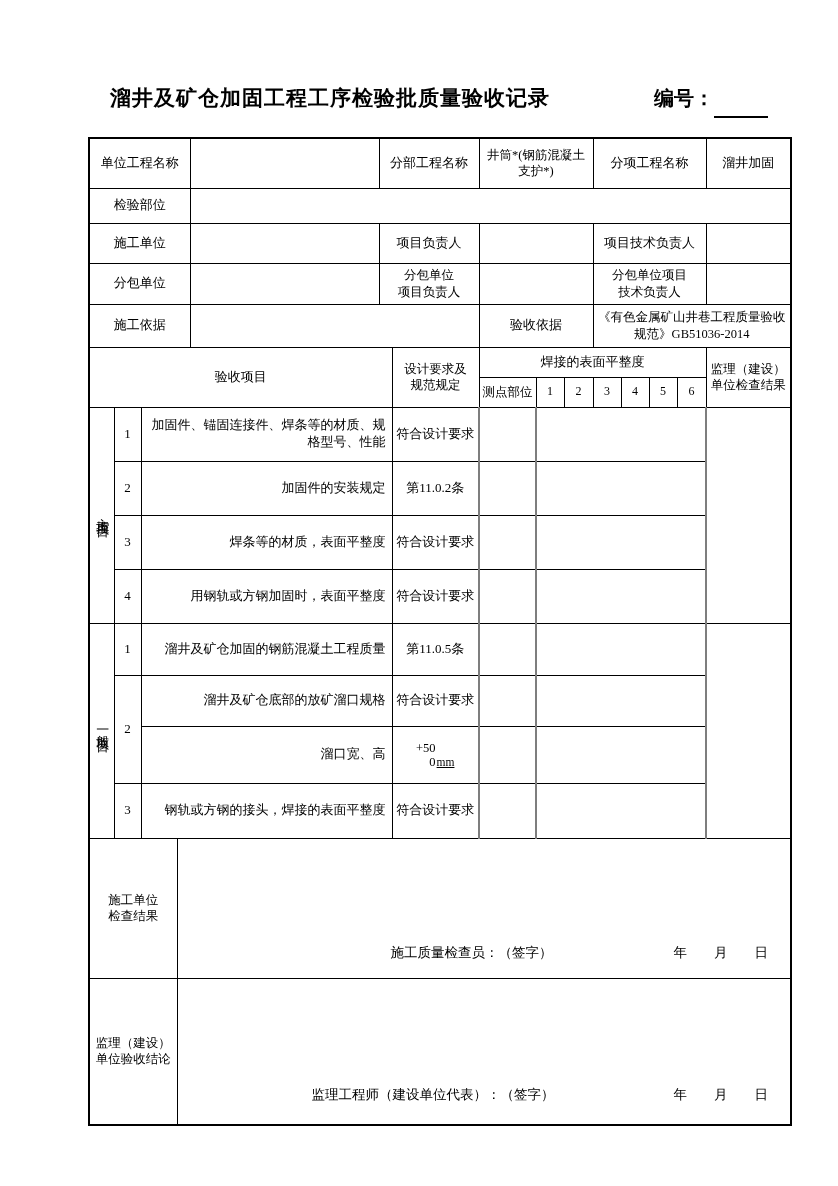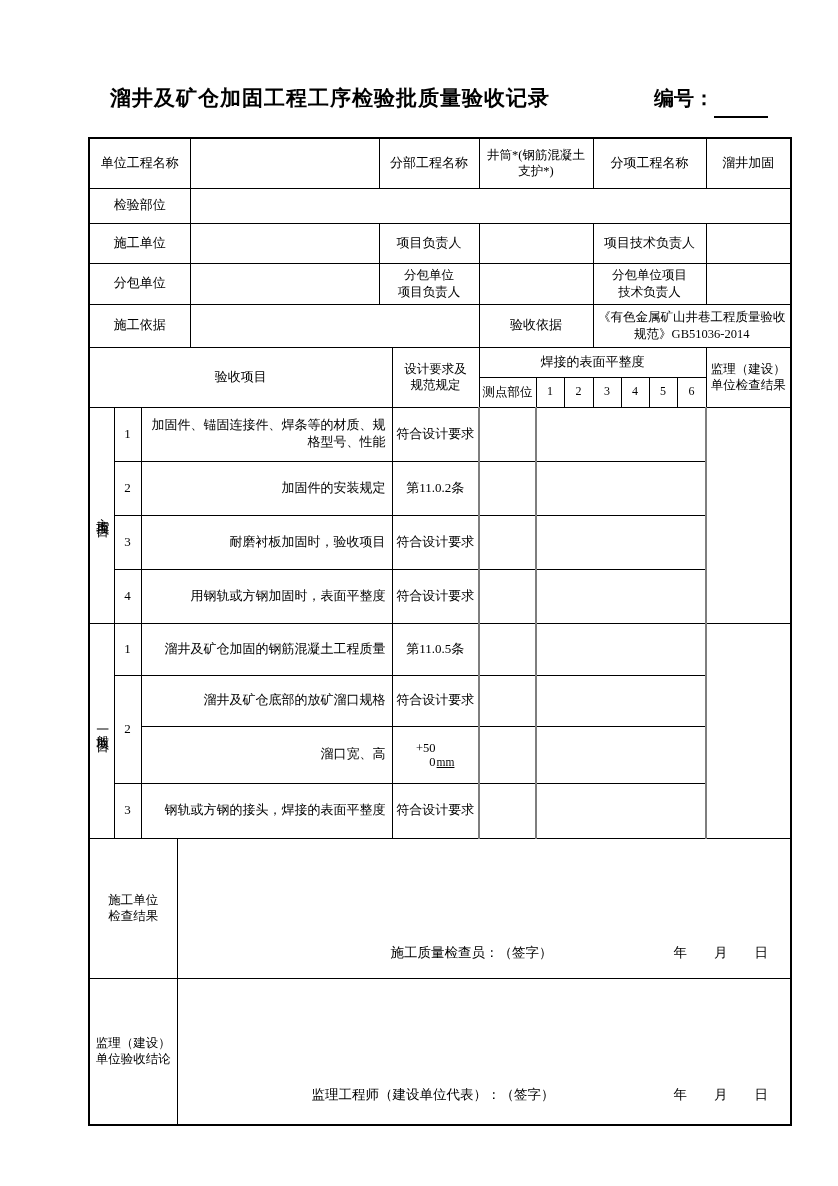--- a/index.html
+++ b/index.html
@@ -130,21 +130,21 @@
     </tr>
     <tr class="bm" style="height:54px">
       <td>2</td>
       <td colspan="4" class="left">加固件的安装规定</td>
       <td>第11.0.2条</td>
       <td class="pt"></td>
       <td colspan="6" class="rec"></td>
     </tr>
     <tr class="bm" style="height:54px">
       <td>3</td>
-      <td colspan="4" class="left">耐磨衬板加固时，验收项目</td>
+      <td colspan="4" class="left">焊条等的材质，表面平整度</td>
       <td>符合设计要求</td>
       <td class="pt"></td>
       <td colspan="6" class="rec"></td>
     </tr>
     <tr class="bm" style="height:54px">
       <td>4</td>
       <td colspan="4" class="left">用钢轨或方钢加固时，表面平整度</td>
       <td>符合设计要求</td>
       <td class="pt"></td>
       <td colspan="6" class="rec"></td>

